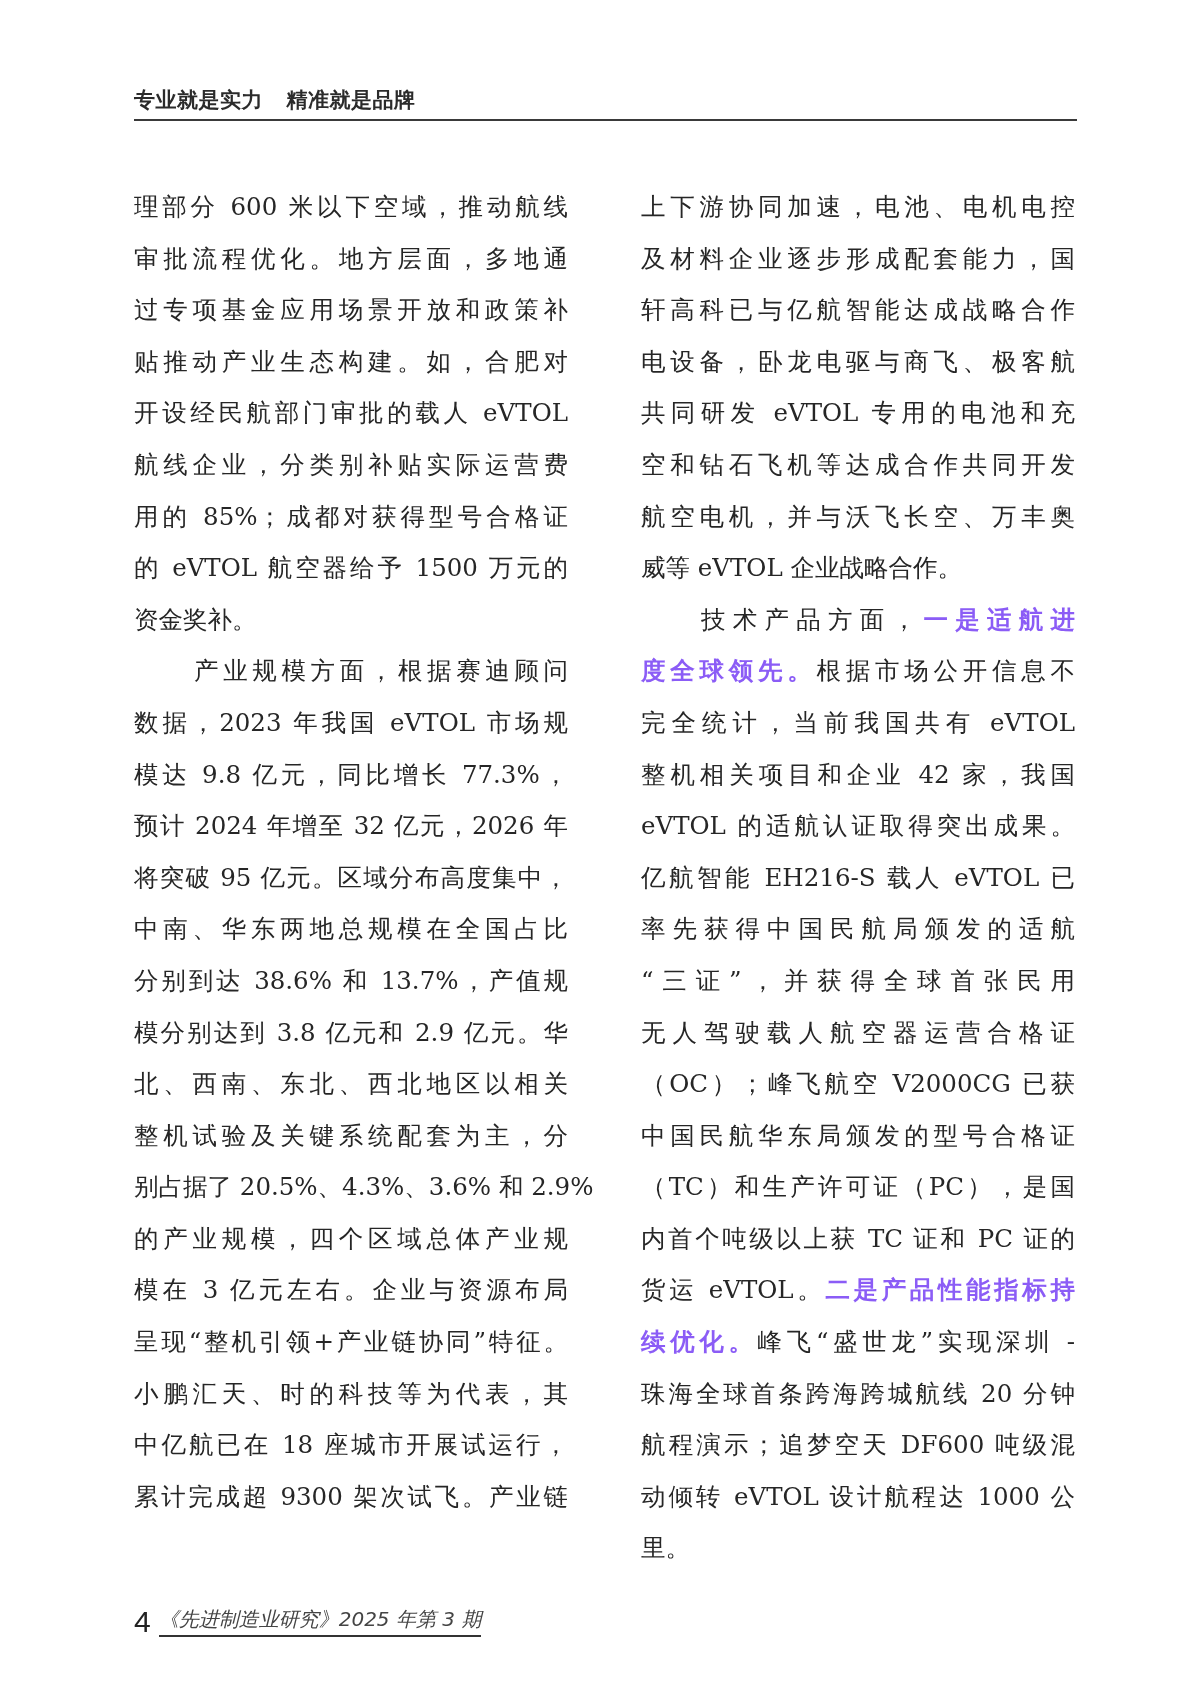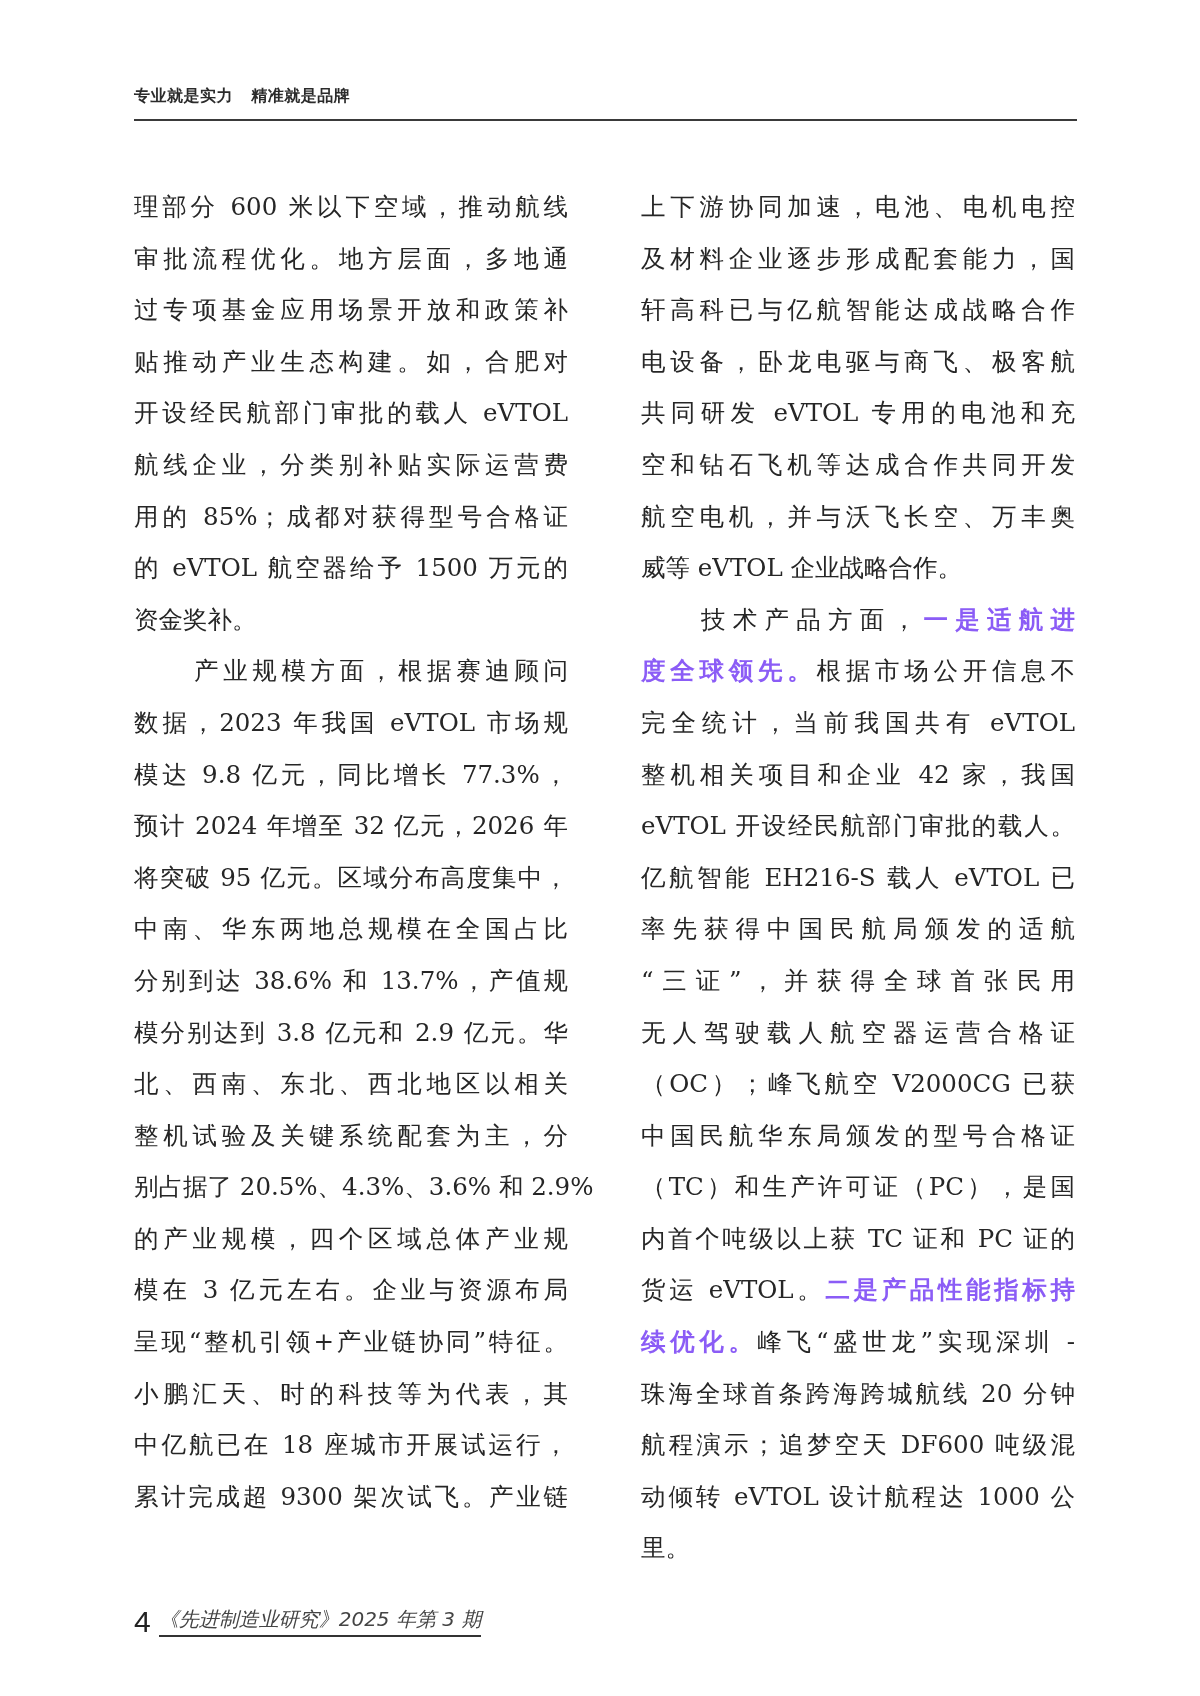--- a/index.html
+++ b/index.html
@@ -1,20 +1,20 @@
 <!DOCTYPE html>
 <html><head>
 <meta charset="utf-8">
 <style>
   html, body { margin:0; padding:0; background:#ffffff; }
   body { width:1200px; height:1696px; position:relative; overflow:hidden; color:#231f20; }
   .header-title {
     position:absolute; left:134px; top:86px;
     font-family:"DejaVu Sans", "Liberation Sans", sans-serif;
-    font-size:16px; font-weight:bold; letter-spacing:0.5px; color:#2b2b2b;
+    font-size:21px; font-weight:bold; letter-spacing:0.5px; color:#2b2b2b;
     white-space:pre;
   }
   .header-rule { position:absolute; left:134px; top:119px; width:943px; height:2px; background:#3a3a3a; }
   .col { position:absolute; top:186px; width:434px; }
   .col-left { left:134px; }
   .col-right { left:641px; }
   .line {
     height:51.6px; line-height:42px;
     font-family:"DejaVu Serif", "Liberation Serif", serif;
     font-size:24.5px; color:#262626; white-space:nowrap;
@@ -73,21 +73,21 @@
     <div class="line"><span>轩高科已与亿航智能达成战略合作</span></div>
     <div class="line"><span>电设备，卧龙电驱与商飞、极客航</span></div>
     <div class="line"><span>共同研发 eVTOL 专用的电池和充</span></div>
     <div class="line"><span>空和钻石飞机等达成合作共同开发</span></div>
     <div class="line"><span>航空电机，并与沃飞长空、万丰奥</span></div>
     <div class="line last"><span>威等 eVTOL 企业战略合作。</span></div>
     <div class="line indent"><span>技术产品方面，</span><b>一是适航进</b></div>
     <div class="line"><b>度全球领先。</b><span>根据市场公开信息不</span></div>
     <div class="line"><span>完全统计，当前我国共有 eVTOL</span></div>
     <div class="line"><span>整机相关项目和企业 42 家，我国</span></div>
-    <div class="line"><span>eVTOL 开设经民航部门审批的载人。</span></div>
+    <div class="line"><span>eVTOL 的适航认证取得突出成果。</span></div>
     <div class="line"><span>亿航智能 EH216-S 载人 eVTOL 已</span></div>
     <div class="line"><span>率先获得中国民航局颁发的适航</span></div>
     <div class="line"><span>“三证”，并获得全球首张民用</span></div>
     <div class="line"><span>无人驾驶载人航空器运营合格证</span></div>
     <div class="line"><span>（OC）；峰飞航空 V2000CG 已获</span></div>
     <div class="line"><span>中国民航华东局颁发的型号合格证</span></div>
     <div class="line"><span>（TC）和生产许可证（PC），是国</span></div>
     <div class="line"><span>内首个吨级以上获 TC 证和 PC 证的</span></div>
     <div class="line"><span>货运 eVTOL。</span><b>二是产品性能指标持</b></div>
     <div class="line"><b>续优化。</b><span>峰飞“盛世龙”实现深圳 -</span></div>

